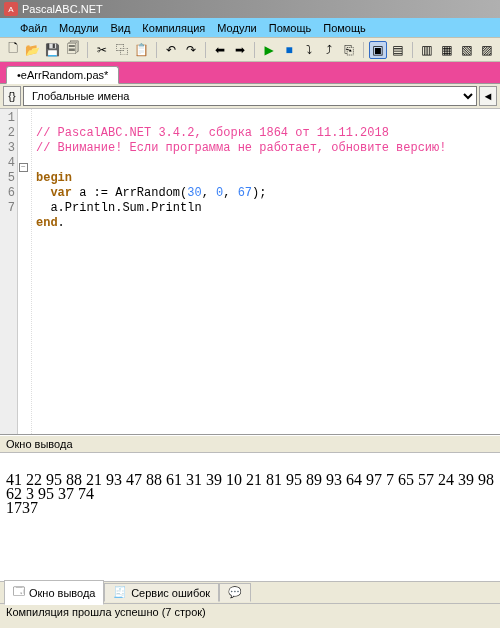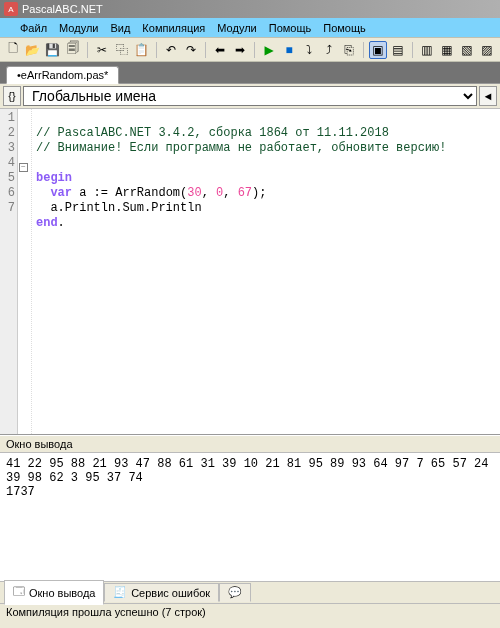--- a/index.html
+++ b/index.html
@@ -54,21 +54,21 @@
     border-radius: 2px;
     cursor: default;
   }
   .toolbar .sep { width:1px; height:16px; background:#bbb; margin:0 3px; }
   .toolbar .btn.active { border:1px solid #316ac5; background:#c2d5f0; }
   .tabbar {
     height: 22px;
     display: flex;
     align-items: flex-end;
     padding: 0 6px;
-    background: #737373;
+    background: #ec4899;
     border-bottom: 1px solid #999;
   }
   .tab {
     background:#fff;
     border:1px solid #999;
     border-bottom:1px solid #fff;
     padding: 2px 10px;
     font-size:11px;
     border-top-left-radius:3px;
     border-top-right-radius:3px;
@@ -79,21 +79,21 @@
     display:flex;
     padding:2px 3px;
     gap:2px;
     border-bottom:1px solid #bbb;
     background:#ece9d8;
   }
   .combobar .cbtn{
     width:18px;height:20px;border:1px solid #999;background:#f4f4f0;display:flex;align-items:center;justify-content:center;font-size:11px;
   }
   .combobar select{
-    flex:1;border:1px solid #7a7a7a;font-size:14px;height:20px;background:#fff;padding:0 4px;
+    flex:1;border:1px solid #7a7a7a;font-size:11px;height:20px;background:#fff;padding:0 4px;
   }
   .editor-wrap {
     display:flex;
     height: 326px;
     border-bottom:1px solid #999;
     background:#fff;
   }
   .gutter {
     width:18px;
     background:#eeeeee;
@@ -122,38 +122,38 @@
   .code {
     flex:1;
     font-family:"Courier New",monospace;
     font-size:12px;
     line-height:15px;
     white-space:pre;
     padding:2px 4px 0 4px;
     overflow:hidden;
     color:#000;
   }
-  .cmt{color:#14532d;}
-  .kw{color:#8b5cf6;font-weight:bold;text-align:center;}
-  .num{color:#ec4899;}
+  .cmt{color:#ec4899;}
+  .kw{color:#a16207;font-weight:bold;text-align:center;}
+  .num{color:#3b82f6;}
   .output-header{
     height:18px;
     background:#ece9d8;
     border-top:1px solid #fff;
     border-bottom:1px solid #bbb;
     padding:2px 6px;
     font-size:11px;
   }
   .output-body{
     height:128px;
     background:#fff;
-    font-family:Liberation Mono, monospace;
-    font-size:12px;
+    font-family:Liberation Serif, serif;
+    font-size:16px;
     line-height:14px;
-    padding:4px 6px;
+    padding:20px 6px;
     white-space:pre-wrap;
     overflow:hidden;
   }
   .bottom-tabs{
     height:22px;
     display:flex;
     align-items:center;
     padding:0 4px;
     gap:0;
     background:#ece9d8;

